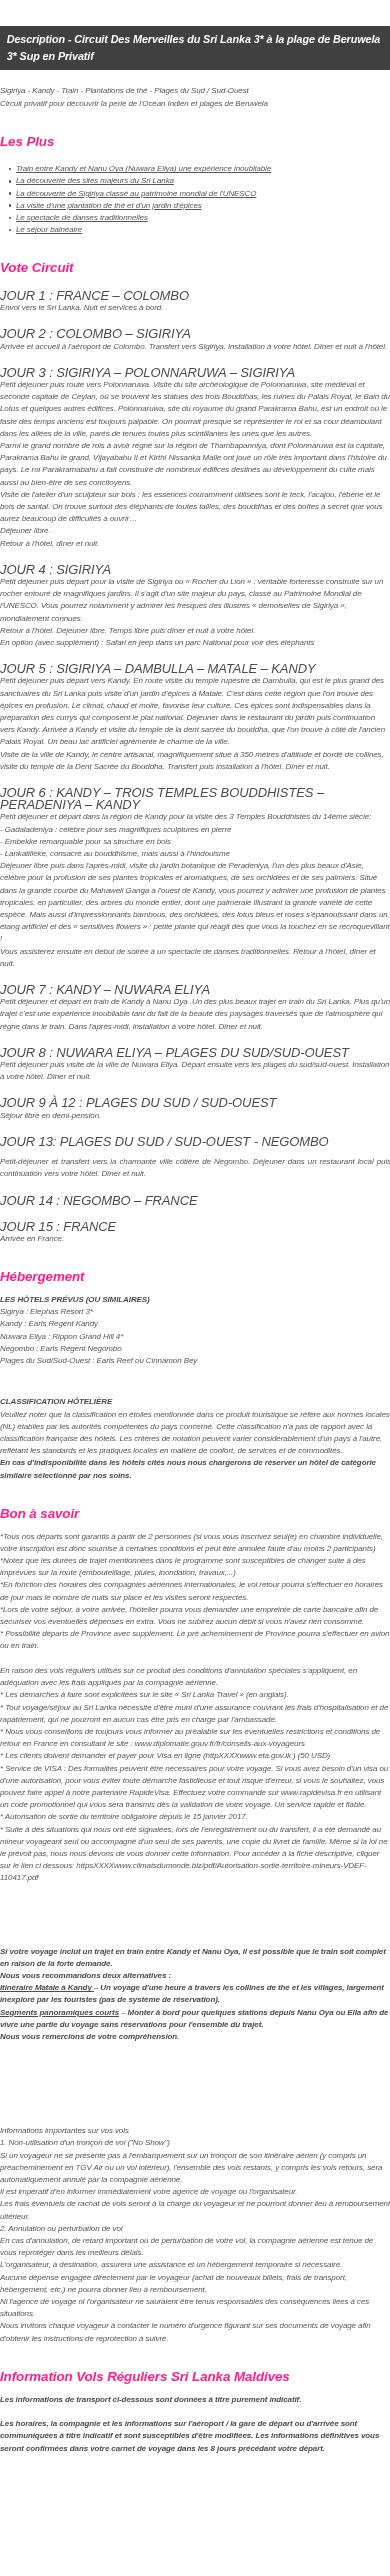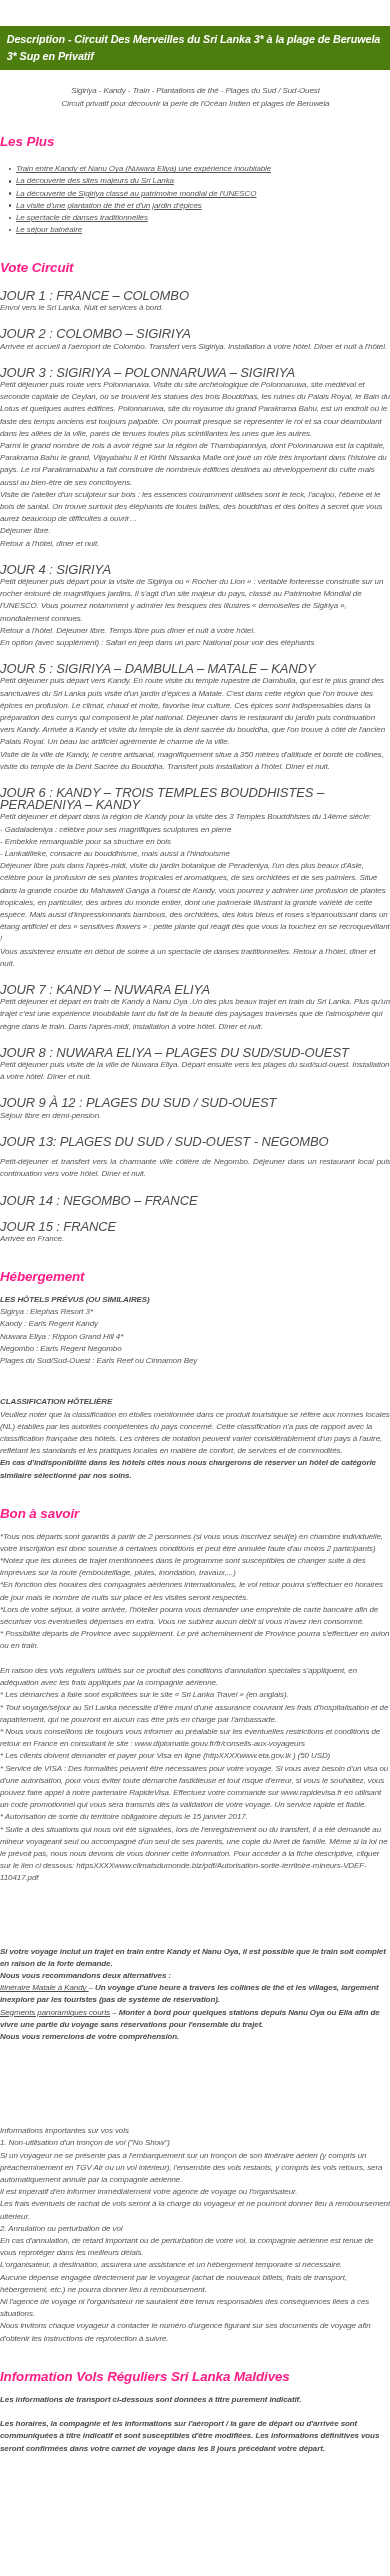--- a/index.html
+++ b/index.html
@@ -5,32 +5,32 @@
   html,body{margin:0;padding:0;background:#ffffff;}
   body{
     width:391px;
     font-family:"Liberation Sans",sans-serif;
     font-style:italic;
     color:#57585c;
     letter-spacing:-0.1px;
   }
   .page{padding:0 0 111px 0;}
   .band{
-    background:#4d7c0f;
+    background:#404040;
     margin-top:26px;
     padding:4.6px 7.2px 5.7px 6.7px;
   }
   .band h1{
     margin:0;
     color:#ffffff;
     font-size:10.8px;
     line-height:17px;
     font-weight:bold;
   }
-  .route{margin:0;font-size:8px;line-height:13px;text-align:center;}
+  .route{margin:0;font-size:8px;line-height:13px;}
   .route.first{margin-top:14px;}
   .pink-h{
     color:#ff1e87;
     font-size:13.4px;
     font-weight:bold;
     margin:24px 0 9.3px 0;
     line-height:15.5px;
   }
   .bullets{list-style:none;margin:13.4px 0 0 0;padding:0;text-decoration:underline;}
   .bullets li{
@@ -55,21 +55,21 @@
     margin:14px 0 0 0;
     line-height:12.2px;
   }
   .body-text{
     margin:0;
     font-size:8px;
     line-height:12.2px;
   }
   .bold{font-weight:bold;color:#4b4c4f;}
   .justify{text-align:justify;}
-  .lead{text-decoration:underline;font-weight:normal;text-align:right;}
+  .lead{text-decoration:underline;font-weight:bold;text-align:right;}
   .gap{width:100%;}
 </style>
 </head>
 <body>
 
 <div class="page">
   <header class="band">
     <h1>Description - Circuit Des Merveilles du Sri Lanka 3* à la plage de Beruwela 3* Sup en Privatif</h1>
   </header>
   <p class="route first">Sigiriya - Kandy - Train - Plantations de thé - Plages du Sud / Sud-Ouest</p>

